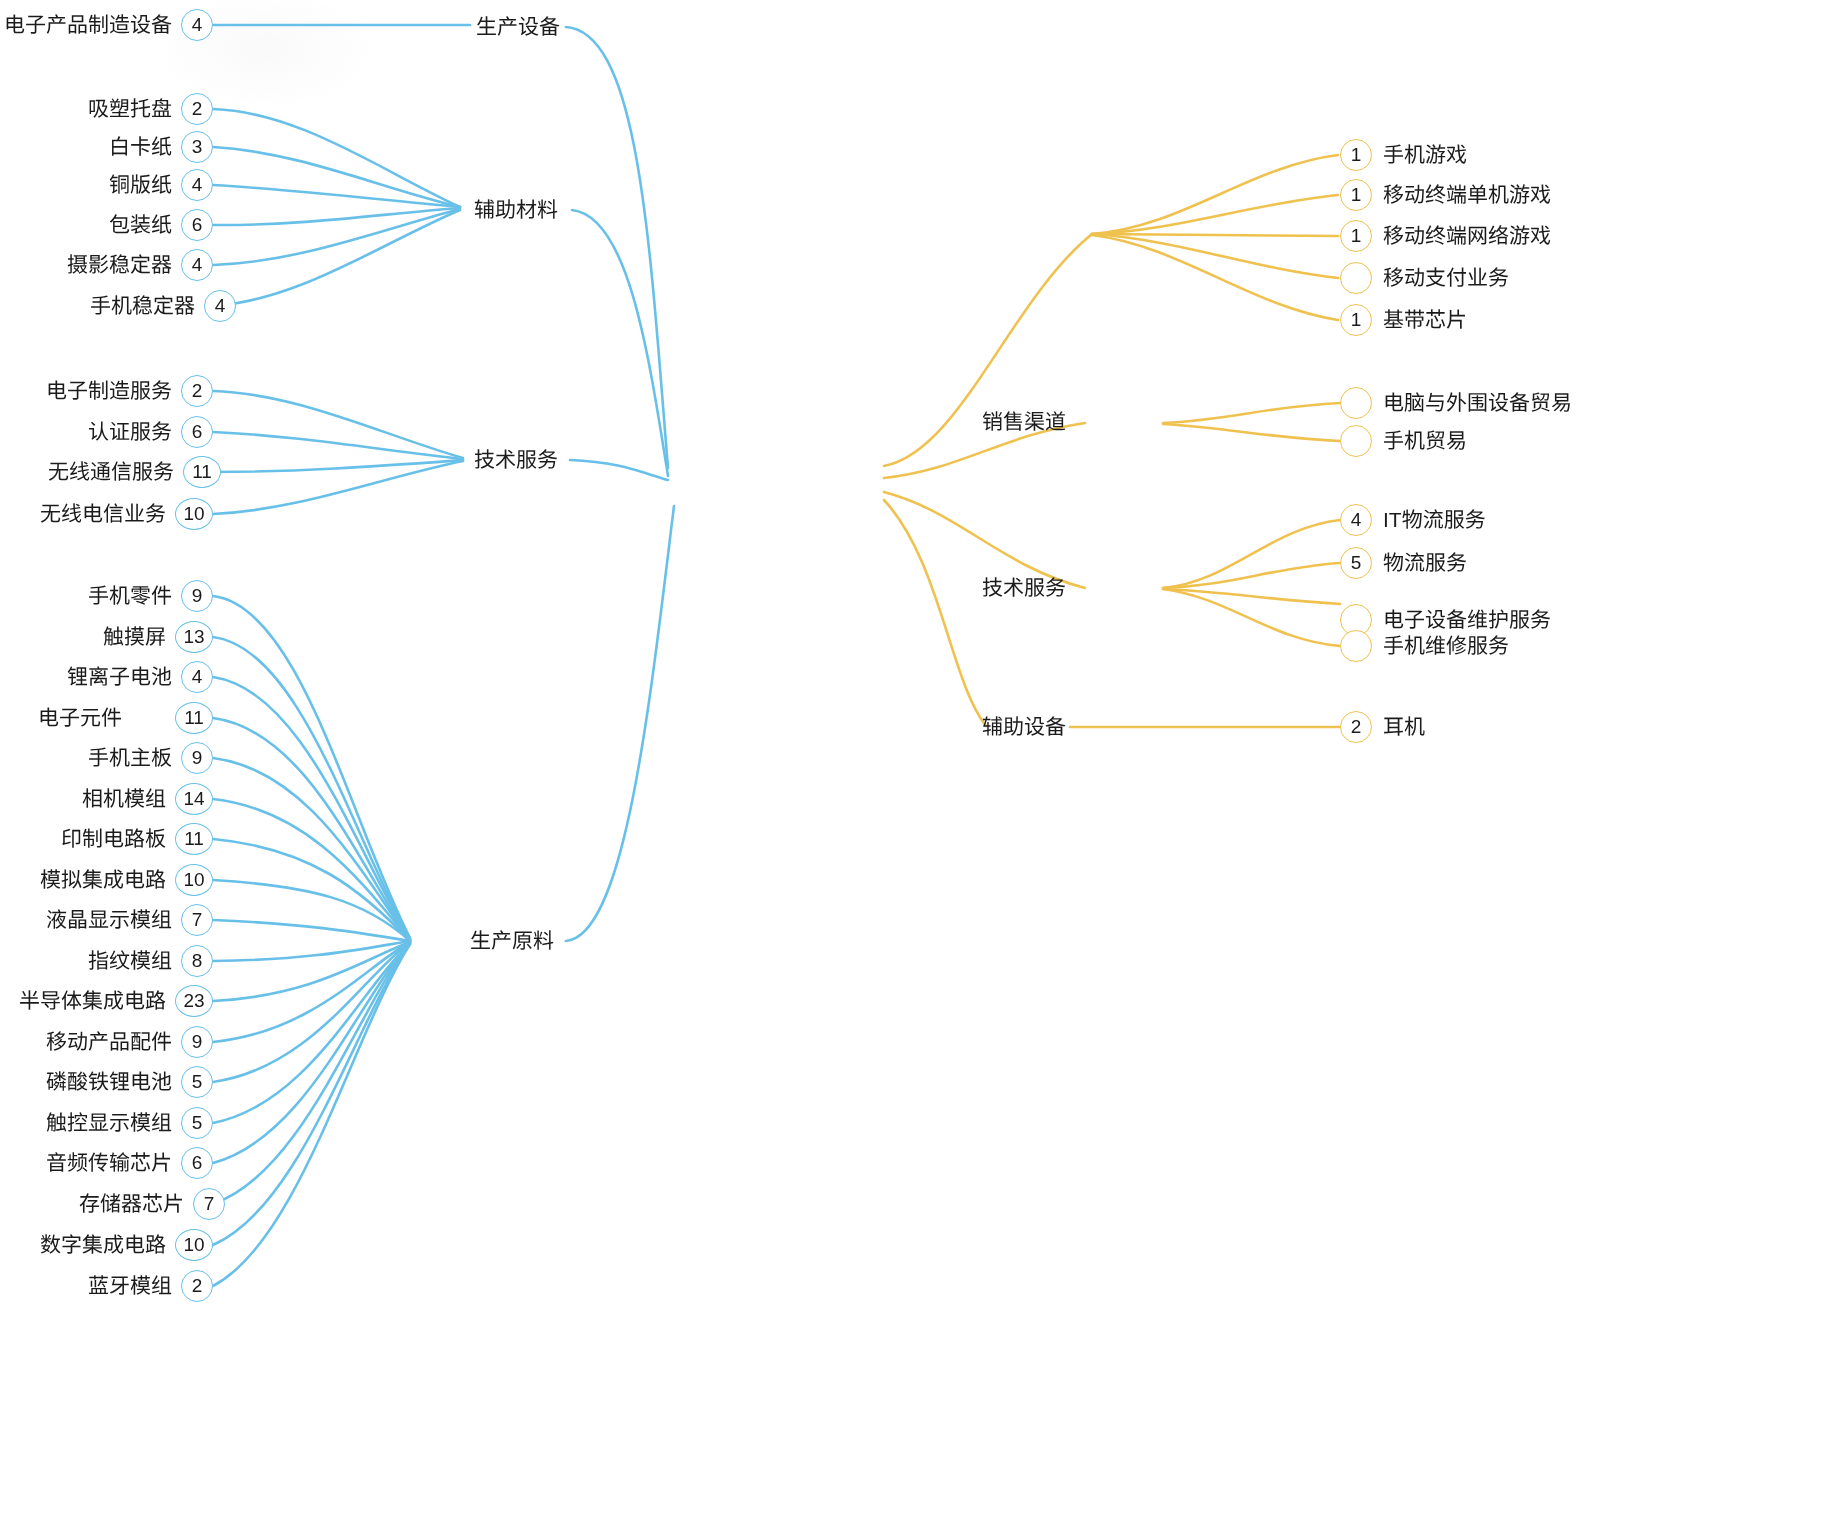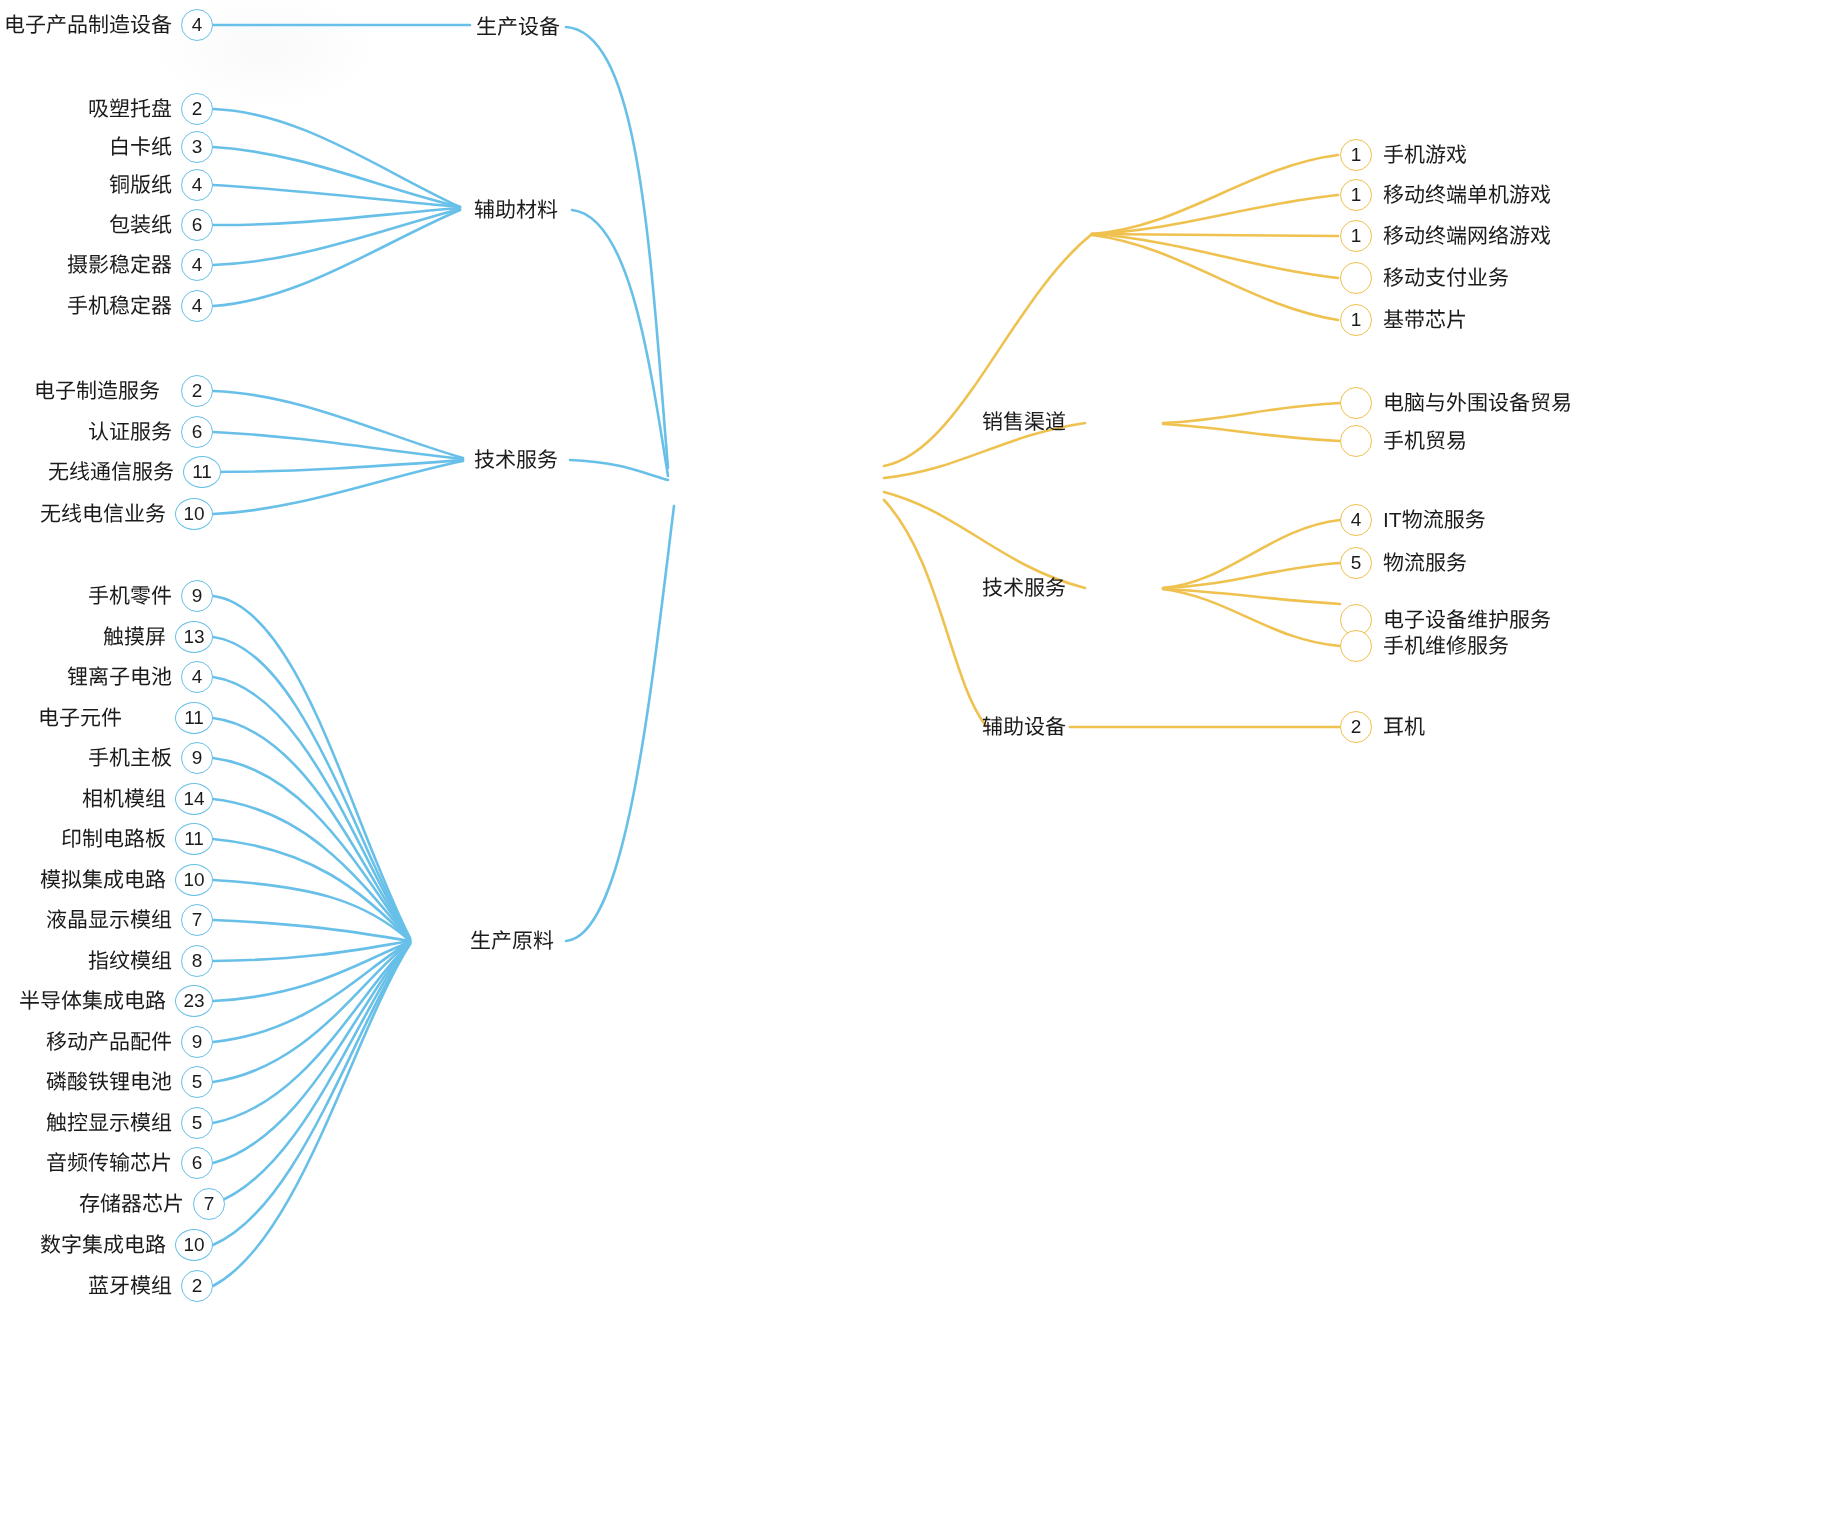--- a/index.html
+++ b/index.html
@@ -200,26 +200,26 @@
     <span class="badge blue">4</span>
   </div>
   <div class="leaf left" style="left:0px; top:208px; width:213px;">
     <span class="leaf-label">包装纸</span>
     <span class="badge blue">6</span>
   </div>
   <div class="leaf left" style="left:0px; top:248px; width:213px;">
     <span class="leaf-label">摄影稳定器</span>
     <span class="badge blue">4</span>
   </div>
-  <div class="leaf left" style="left:0px; top:289px; width:213px;">
+  <div class="leaf left" style="left:0px; top:289px; width:213px;padding-left:23px;">
     <span class="leaf-label">手机稳定器</span>
     <span class="badge blue">4</span>
   </div>
 
-  <div class="leaf left" style="left:0px; top:374px; width:213px;gap:12px;">
+  <div class="leaf left" style="left:0px; top:374px; width:213px;">
     <span class="leaf-label">电子制造服务</span>
     <span class="badge blue">2</span>
   </div>
   <div class="leaf left" style="left:0px; top:415px; width:213px;">
     <span class="leaf-label">认证服务</span>
     <span class="badge blue">6</span>
   </div>
   <div class="leaf left" style="left:8px; top:455px; width:213px;">
     <span class="leaf-label">无线通信服务</span>
     <span class="badge blue wide">11</span>

